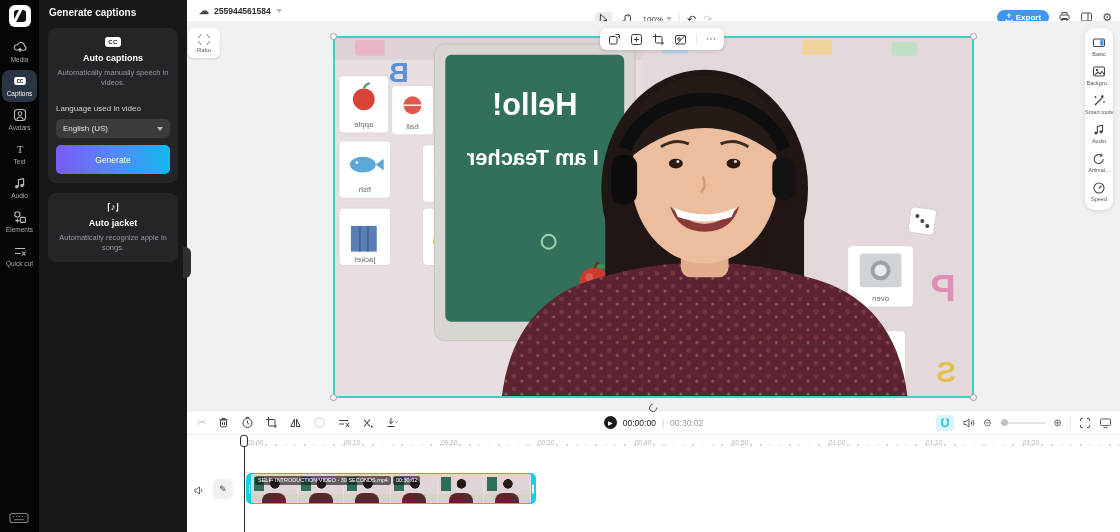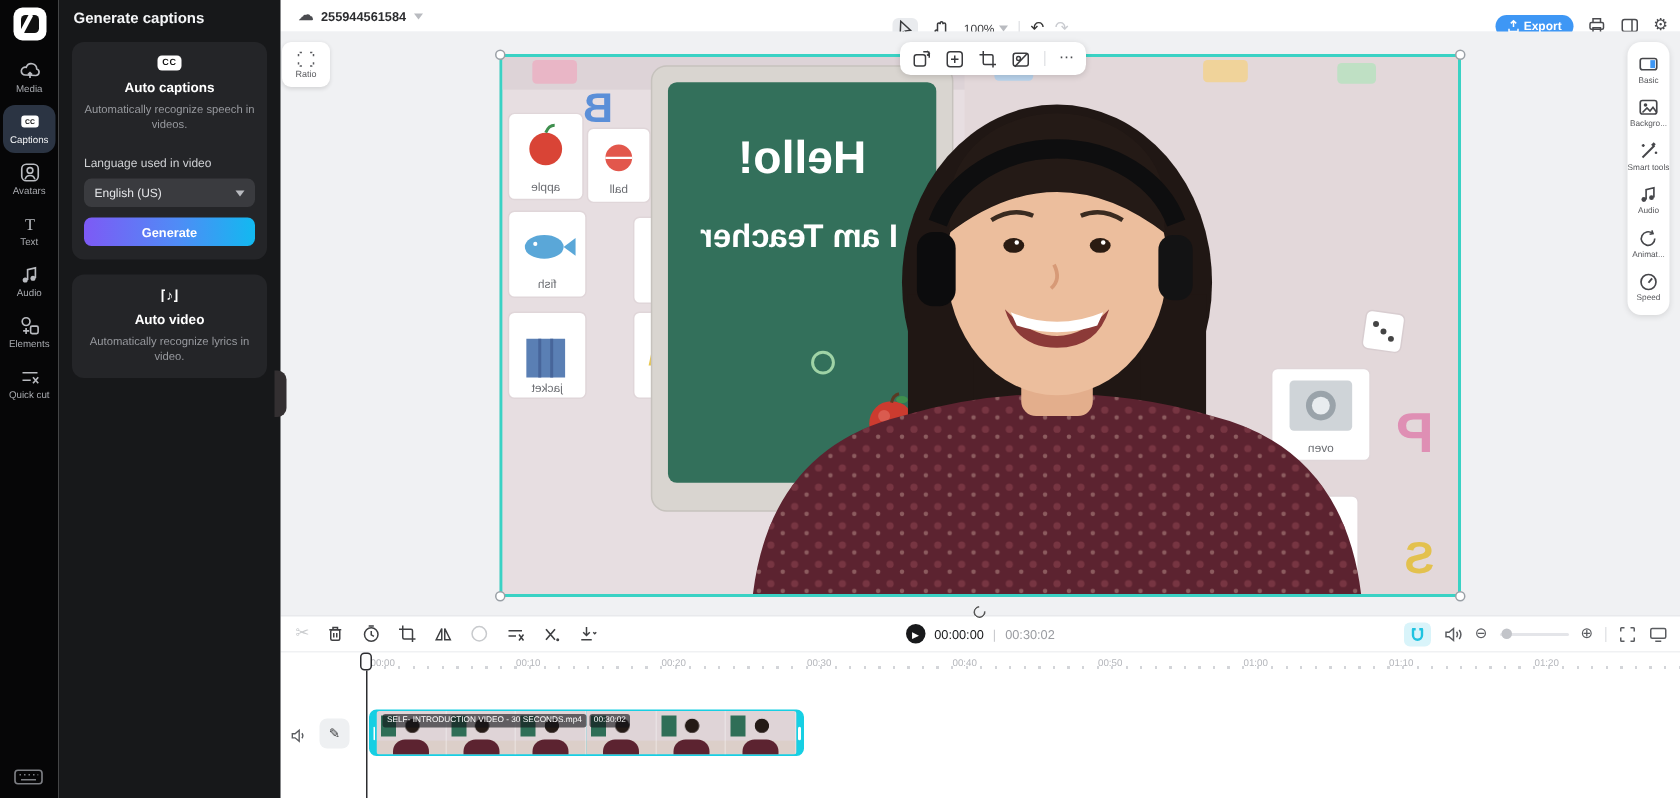--- a/index.html
+++ b/index.html
@@ -23,21 +23,21 @@
   .card-icon-row{display:flex;justify-content:center;}
   .cc-chip{background:#fff;color:#141414;border-radius:3px;font-size:6px;font-weight:bold;padding:2px 3px;letter-spacing:.5px;}
   .sub-chip{width:15px;height:11px;background:#fff;border-radius:2.5px;position:relative;}
   .sub-chip::before{content:"";position:absolute;left:3px;bottom:3px;width:9px;height:1.5px;background:#222;box-shadow:0 3px 0 #222, -1px -3px 0 #222;}
   .lyr-chip{color:#fff;font-size:9px;font-weight:bold;}
   .card-title{text-align:center;font-size:9px;font-weight:bold;margin-top:6px;color:#fff;}
   .card-desc{text-align:center;font-size:7.5px;line-height:10px;color:#97999e;margin-top:5px;}
   .lang-label{font-size:8px;color:#cfd1d4;margin:16px 0 6px;}
   .select{height:19px;background:#3a3b3f;border-radius:5px;display:flex;align-items:center;justify-content:space-between;padding:0 7px;font-size:8px;color:#e4e5e8;cursor:pointer;}
   .caret-down{width:0;height:0;border-left:3.5px solid transparent;border-right:3.5px solid transparent;border-top:4px solid #b9bbc0;}
-  .gen-btn{height:19px;margin-top:7px;border-radius:5px;display:flex;align-items:center;justify-content:center;font-size:8.5px;font-weight:bold;color:#fff;cursor:pointer;}
+  .gen-btn{height:29px;margin-top:7px;border-radius:5px;display:flex;align-items:center;justify-content:center;font-size:8.5px;font-weight:normal;color:#fff;cursor:pointer;}
   .panel-handle{position:absolute;left:183px;top:247px;width:8px;height:31px;background:#332f31;border-radius:0 6px 6px 0;z-index:40;cursor:pointer;}
 
   
   .main{position:absolute;left:187px;top:0;width:933px;height:410px;}
   .hdr{position:absolute;left:0;top:0;right:0;height:21px;background:#fff;display:flex;align-items:center;}
   .hdr-left{display:flex;align-items:center;gap:5px;padding-left:12px;font-size:8.5px;font-weight:bold;color:#2b2c2f;}
   .glyph{font-size:10px;color:#4a4b4f;line-height:1;}
   .hdr-center{position:absolute;left:0;right:0;top:0;height:38px;display:flex;align-items:center;justify-content:center;gap:7px;}
   .tool-chip{width:17px;height:15px;border-radius:4px;display:flex;align-items:center;justify-content:center;cursor:pointer;}
   .tool-chip.sel{background:#e9ebee;}
@@ -176,36 +176,36 @@
   </div>
 
   <div class="panel">
     <div class="panel-title">Generate captions</div>
 
     <div class="card">
       <div class="card-icon-row">
           <span class="cc-chip">CC</span>
         </div>
       <div class="card-title">Auto captions</div>
-      <div class="card-desc">Automatically recognize speech in videos.</div>
+      <div class="card-desc">Automatically manually speech in videos.</div>
       <div class="lang-label">Language used in video</div>
       <div class="select">
         <span>English (US)</span>
         <span class="caret-down"></span>
       </div>
       <div class="gen-btn" style="background:linear-gradient(90deg,#7d5af5 0%,#4f8cf6 55%,#12b9f0 100%);">Generate</div>
     </div>
 
 
     <div class="card">
       <div class="card-icon-row">
           <span class="lyr-chip">⌈<span>♪</span>⌋</span>
         </div>
-      <div class="card-title">Auto video</div>
-      <div class="card-desc">Automatically recognize lyrics in video.</div>
+      <div class="card-title">Auto jacket</div>
+      <div class="card-desc">Automatically recognize apple in songs.</div>
     </div>
   </div>
   <div class="panel-handle"></div>
 
   <div class="main">
     <div class="hdr">
       <div class="hdr-left">
         <span class="glyph">☁</span>
         <span>255944561584</span>
         <span class="caret-down"></span>

